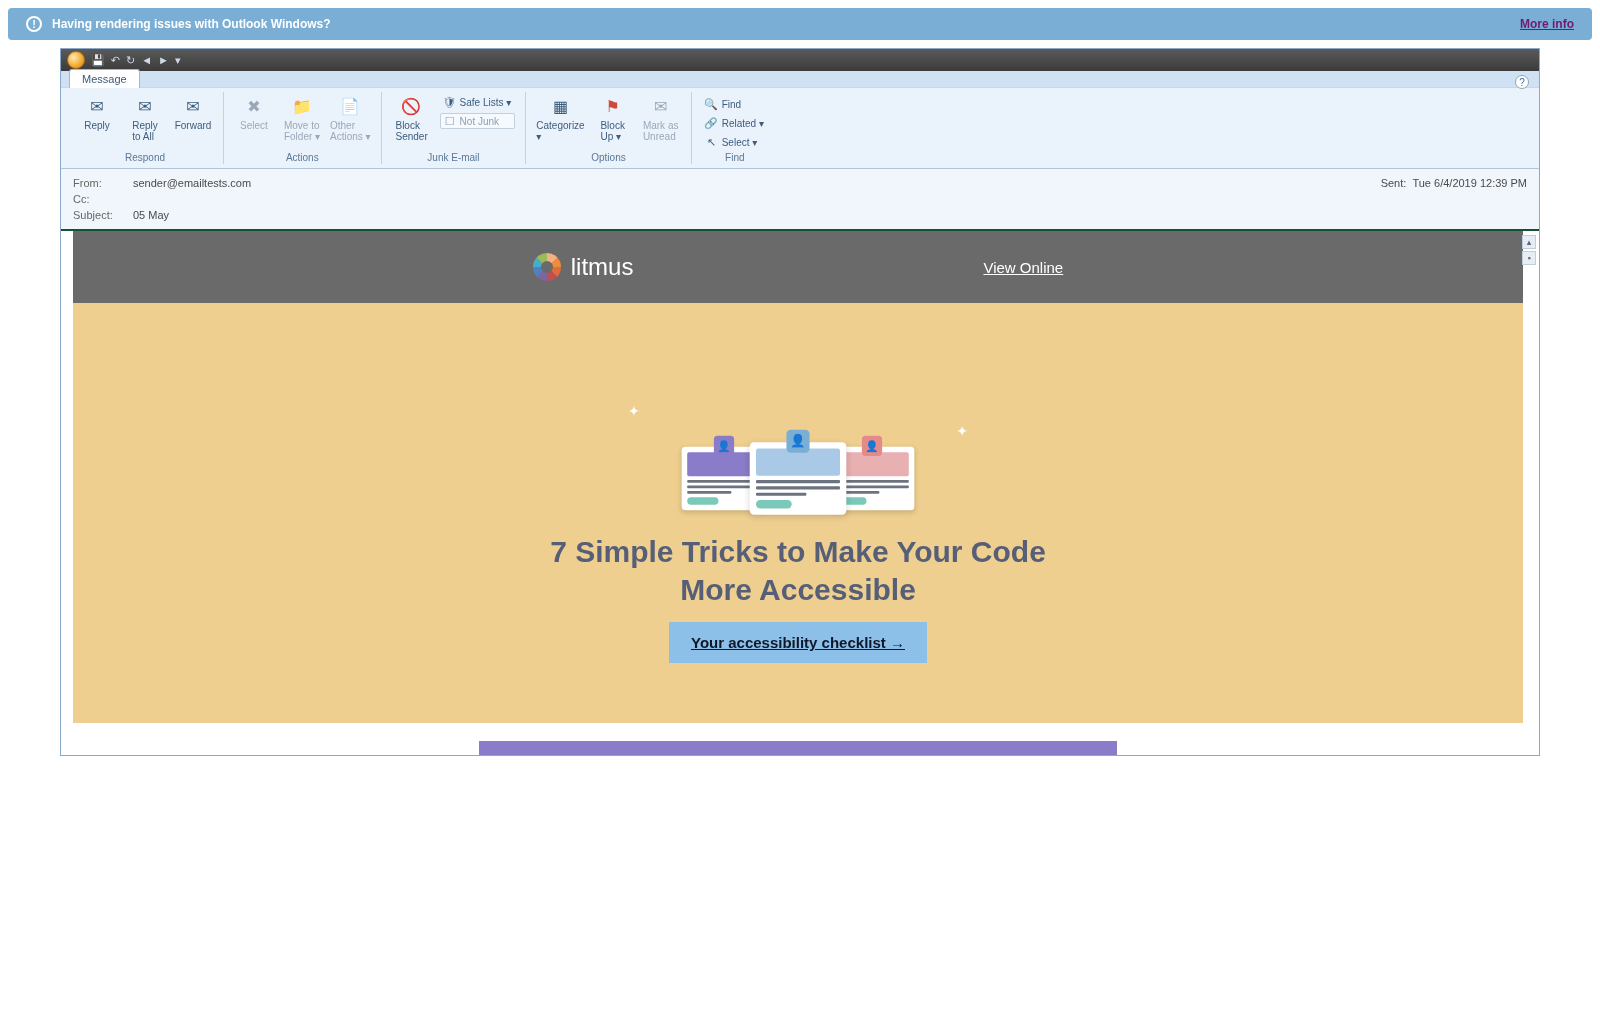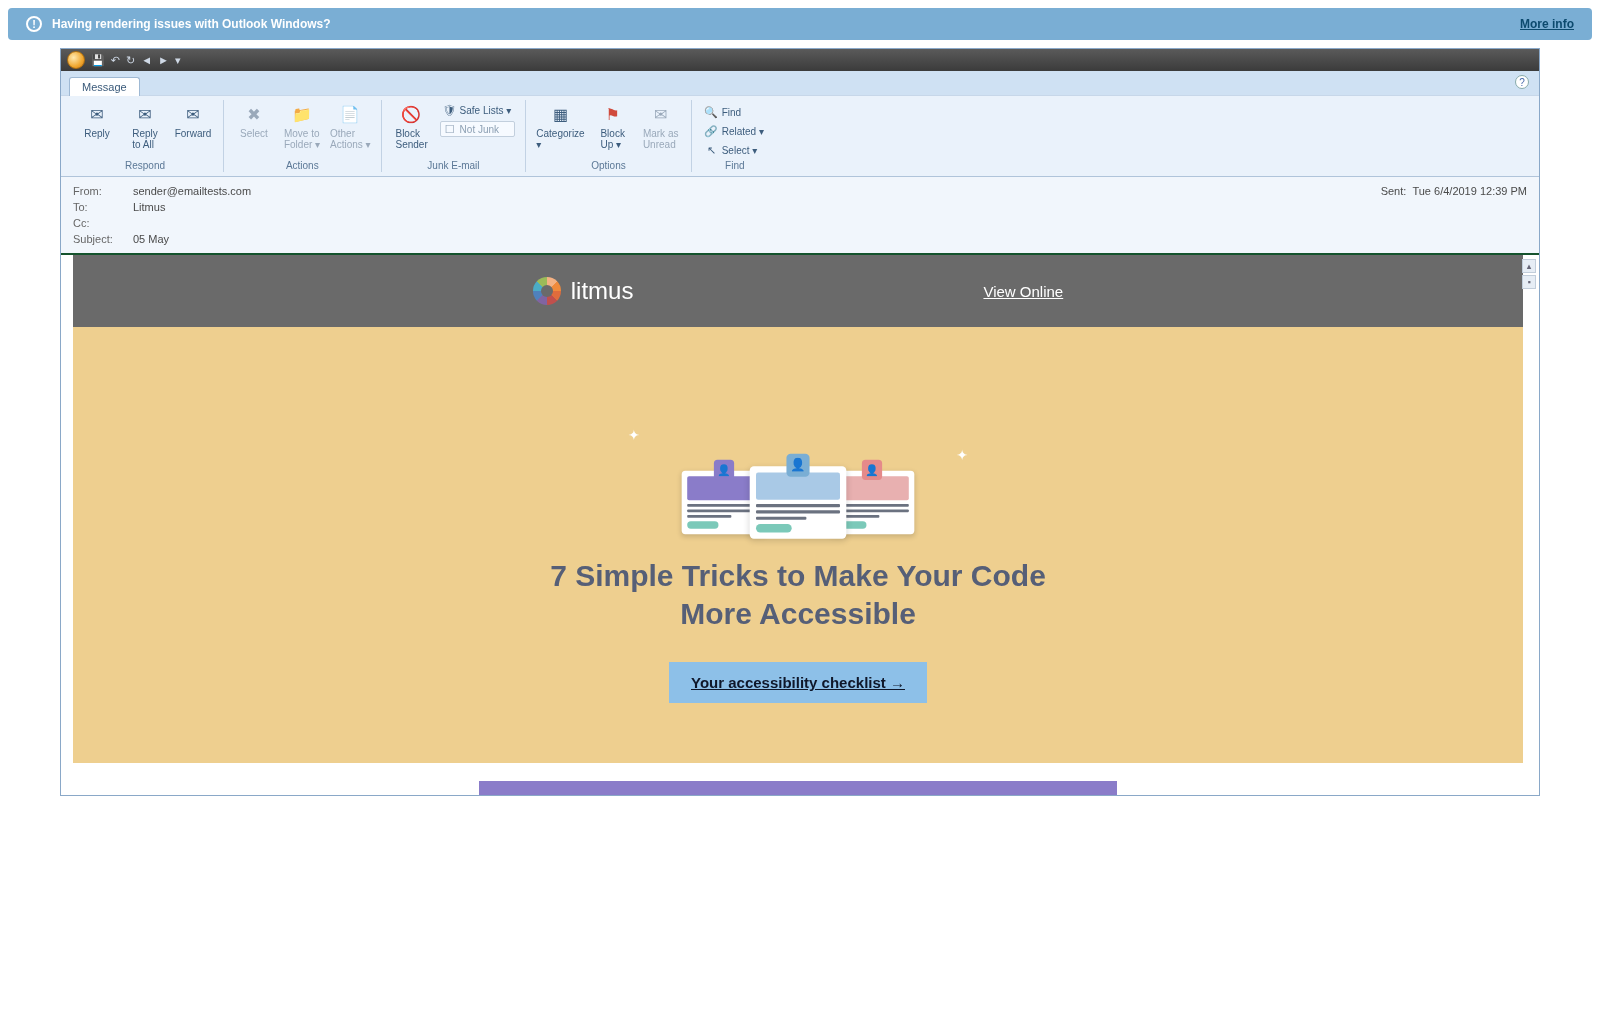--- a/index.html
+++ b/index.html
@@ -1,29 +1,29 @@
 <!DOCTYPE html>
 <html><head>
 <meta charset="utf-8">
 <style>
 * { box-sizing: border-box; margin: 0; padding: 0; }
 body { font-family: "Segoe UI", Tahoma, sans-serif; background: #fff; font-size: 12px; color: #333; }
 
 .banner { background: #7aaed4; color: #fff; padding: 8px 18px; display: flex; align-items: center; justify-content: space-between; border-radius: 4px; margin: 8px; }
 .banner .left { display: flex; align-items: center; gap: 10px; font-weight: 600; }
 .banner .info-ico { width: 16px; height: 16px; border: 2px solid #fff; border-radius: 50%; display: flex; align-items: center; justify-content: center; font-size: 11px; font-weight: 700; }
-.banner a { color: #0c4a6e; font-weight: 600; }
+.banner a { color: #701a75; font-weight: 600; }
 
 .outlook { margin: 0 60px; border: 1px solid #8aa8c8; background: #d7e6f5; }
 .titlebar { height: 22px; background: linear-gradient(#5a5a5a,#3b3b3b); display: flex; align-items: center; padding: 0 6px; gap: 6px; }
 .avatar { width: 18px; height: 18px; border-radius: 50%; background: radial-gradient(circle at 35% 35%, #ffe9b0, #f0a830 60%, #d07818); border: 1px solid #b07010; }
 .qat { display: flex; gap: 6px; }
 .qat span { color: #cfd9e6; font-size: 11px; }
 
-.tabs { display: flex; align-items: flex-end; padding: 0 8px; height: 24px; background: #cfe1f3; position: relative; }
+.tabs { display: flex; align-items: flex-end; padding: 0 8px; height: 16px; background: #cfe1f3; position: relative; }
 .tab { background: #fff; border: 1px solid #9fb9d4; border-bottom: none; padding: 3px 12px; font-size: 11px; color: #3a5a7a; border-radius: 3px 3px 0 0; position: relative; top: 1px; }
 .tabs .help { position: absolute; right: 10px; top: 4px; width: 14px; height: 14px; border: 1px solid #8aa; border-radius: 50%; font-size: 10px; color: #46a; display:flex;align-items:center;justify-content:center; background:#fff; }
 
 .ribbon { background: #eaf2fb; border-top: 1px solid #c7d7e9; border-bottom: 1px solid #b0c4da; padding: 4px 6px; display: flex; gap: 0; }
 .group { border-right: 1px solid #c2d2e4; padding: 2px 10px 14px; position: relative; }
 .group .label { position: absolute; bottom: 1px; left: 0; right: 0; text-align: center; font-size: 10px; color: #5b7896; }
 .group .row { display: flex; gap: 8px; align-items: flex-start; }
 .btn-col { display: flex; flex-direction: column; align-items: center; gap: 2px; min-width: 40px; color: #3d5d7d; font-size: 10px; cursor: default; }
 .btn-col.disabled { color: #9aa9ba; }
 .ico24 { width: 24px; height: 24px; display:flex;align-items:center;justify-content:center; font-size:16px; }
@@ -53,21 +53,21 @@
 .card.mid { z-index:3; transform: scale(1.05); }
 .card.right { transform: translateX(-18px) scale(.92); z-index:1; }
 .pin { width: 22px; height: 22px; border-radius: 4px; position: absolute; top: -12px; left: 50%; transform: translateX(-50%); display:flex;align-items:center;justify-content:center; color:#fff; font-size:12px; }
 .card .hero { height: 26px; border-radius: 2px; margin-bottom: 4px; }
 .card .line { height: 3px; background: #6b7280; border-radius: 1px; margin-bottom: 3px; }
 .card .line.short { width: 60%; }
 .card .cta { height: 8px; width: 34px; background: #7bc9b9; border-radius: 4px; margin-top: 4px; }
 .sparkle { position:absolute; color:#fff; font-size:14px; }
 .sparkle.l { left: calc(50% - 170px); top: 60px; }
 .sparkle.r { right: calc(50% - 170px); top: 80px; }
-h1.title { font-size: 30px; font-weight: 700; color: #565f77; margin: 10px auto 30px; line-height: 1.25; max-width: 540px; }
+h1.title { font-size: 30px; font-weight: 700; color: #565f77; margin: 10px auto 14px; line-height: 1.25; max-width: 540px; }
 .sub-txt { font-size: 15px; color: #6b6b6b; max-width: 560px; margin: 0 auto 28px; text-align: left; line-height: 1.5; }
 .cta-btn { display: inline-block; background: #8dc0e8; color: #0f172a; padding: 12px 22px; font-size: 15px; font-weight: 600; }
 .bottom-strip { height: 14px; background: #8a7cc9; width: 44%; margin: 18px auto 0; }
 </style>
 </head>
 <body>
 
 <div class="banner">
   <div class="left">
     <span class="info-ico">!</span>
@@ -195,24 +195,20 @@
       </div>
       <div class="label">Find</div>
     </div>
   </div>
 
   <div class="headers">
     <div class="hrow">
       <span class="k">From:</span>
       <span>sender@emailtests.com</span>
       <span class="sent"><span>Sent:</span>&nbsp;&nbsp;<span>Tue 6/4/2019 12:39 PM</span></span>
-    </div>
-    <div class="hrow">
-      <span class="k">To:</span>
-      <span>Litmus</span>
     </div>
     <div class="hrow">
       <span class="k">Cc:</span>
     </div>
     <div class="hrow">
       <span class="k">Subject:</span>
       <span>05 May</span>
     </div>
   </div>
 

